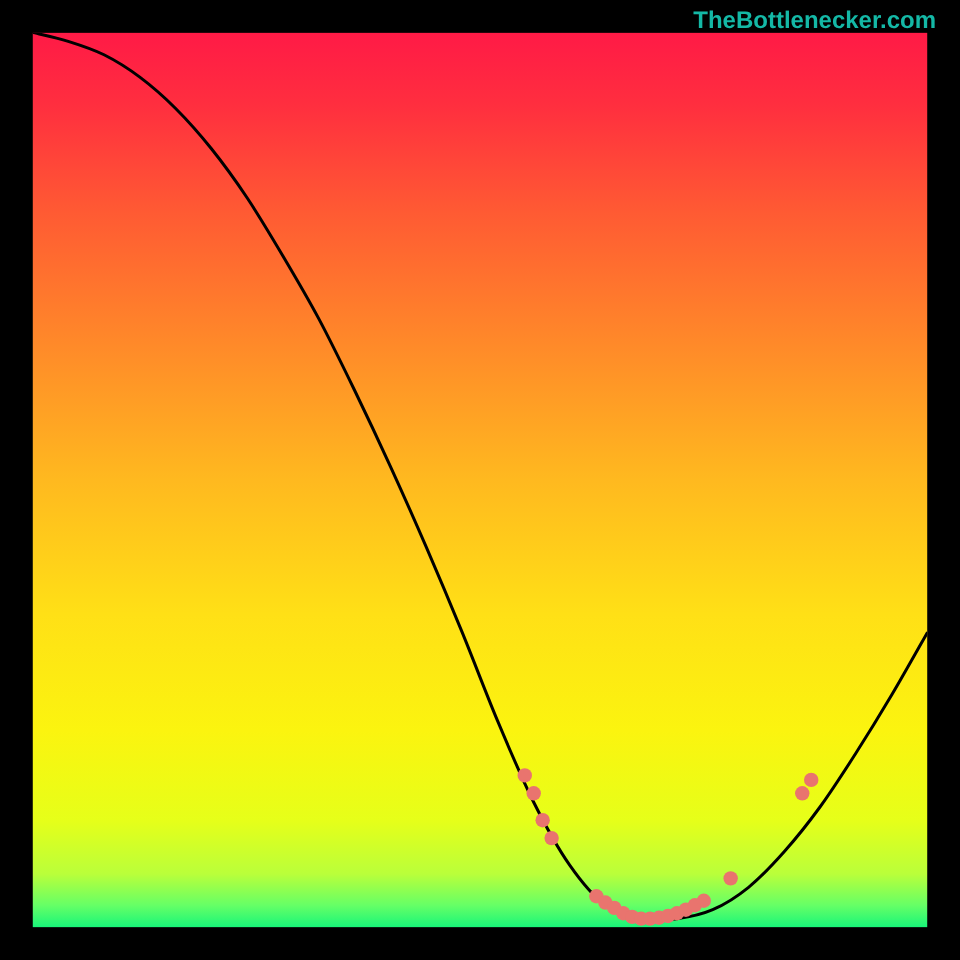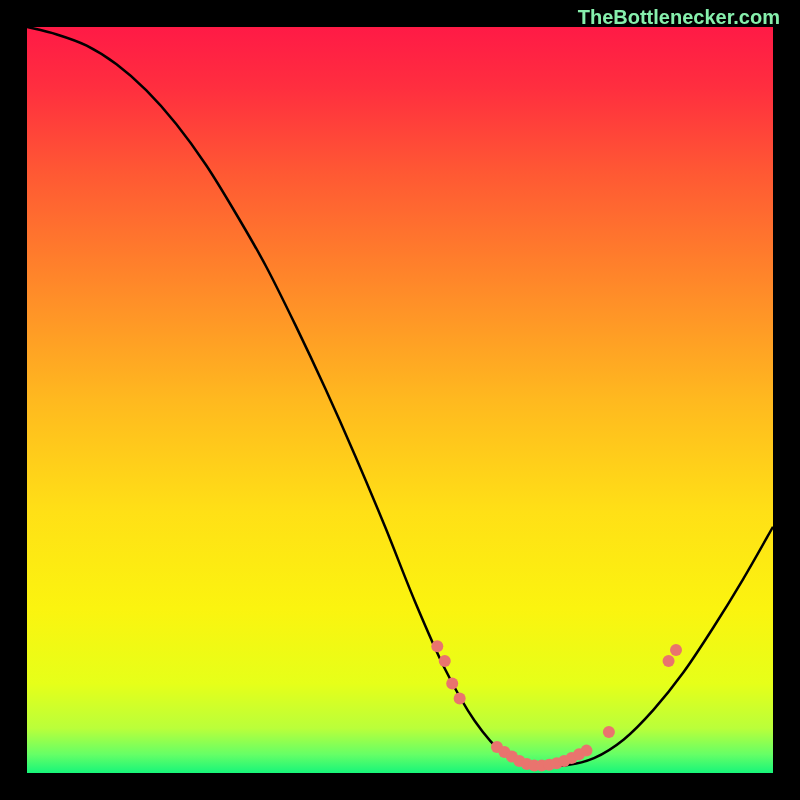--- a/index.html
+++ b/index.html
@@ -14,21 +14,21 @@
   .container {
     position: relative;
     width: 800px;
     height: 800px;
     background: #000;
   }
   .watermark {
     position: absolute;
     top: 6px;
     right: 20px;
-    color: #86efac;
+    color: #14b8a6;
     font-size: 20px;
     font-weight: bold;
     z-index: 10;
   }
   .plot-area {
     position: absolute;
     left: 27px;
     top: 27px;
     width: 746px;
     height: 746px;

